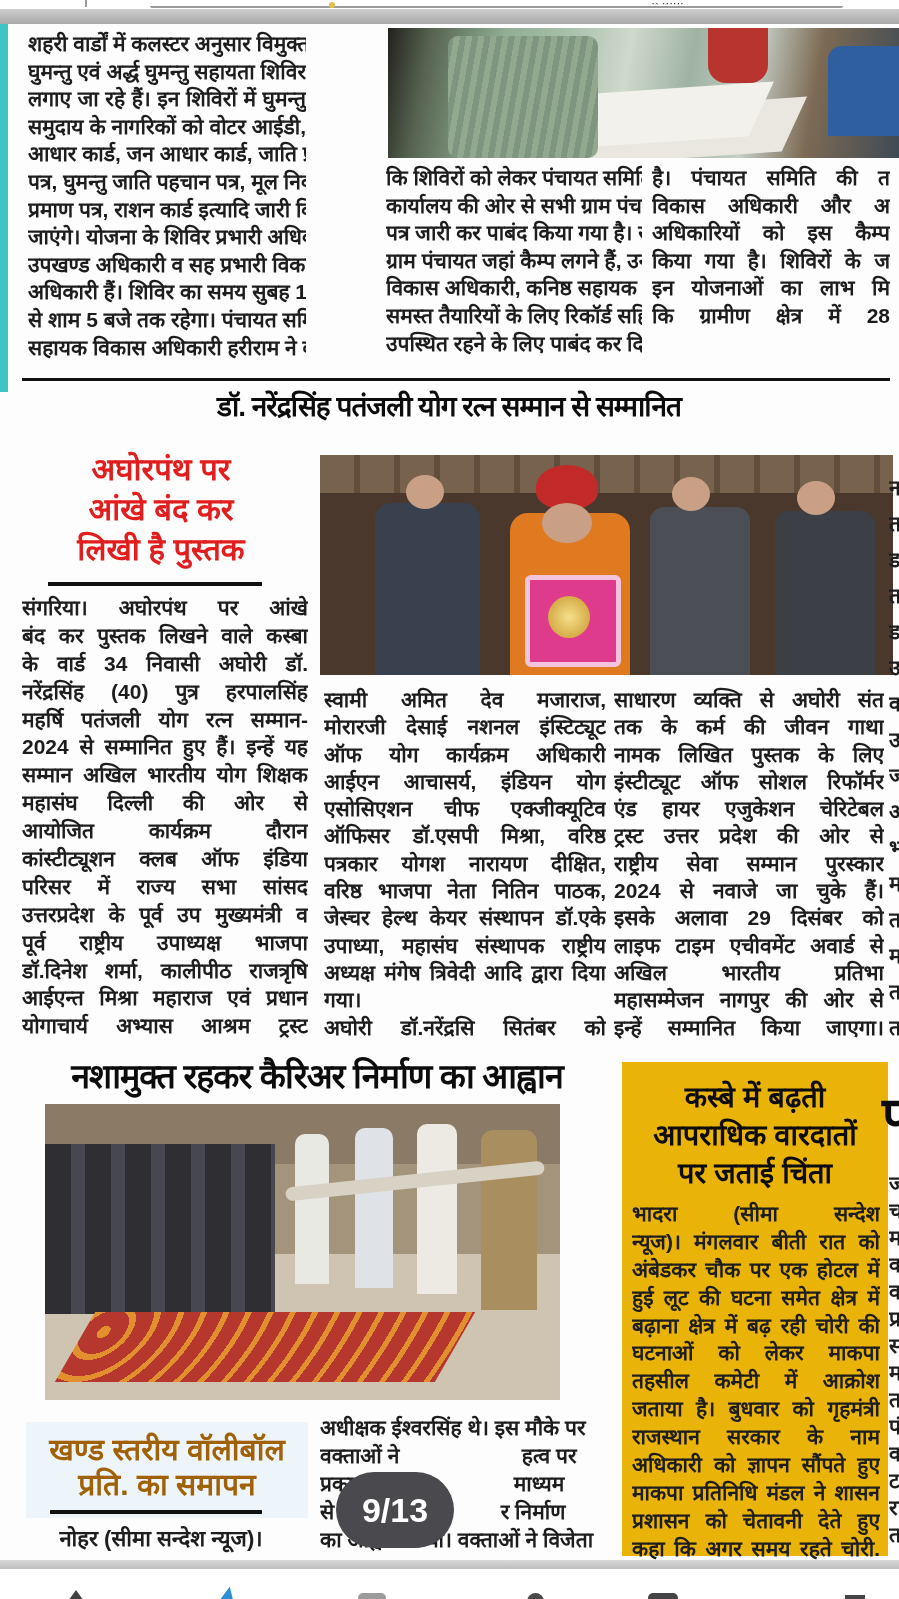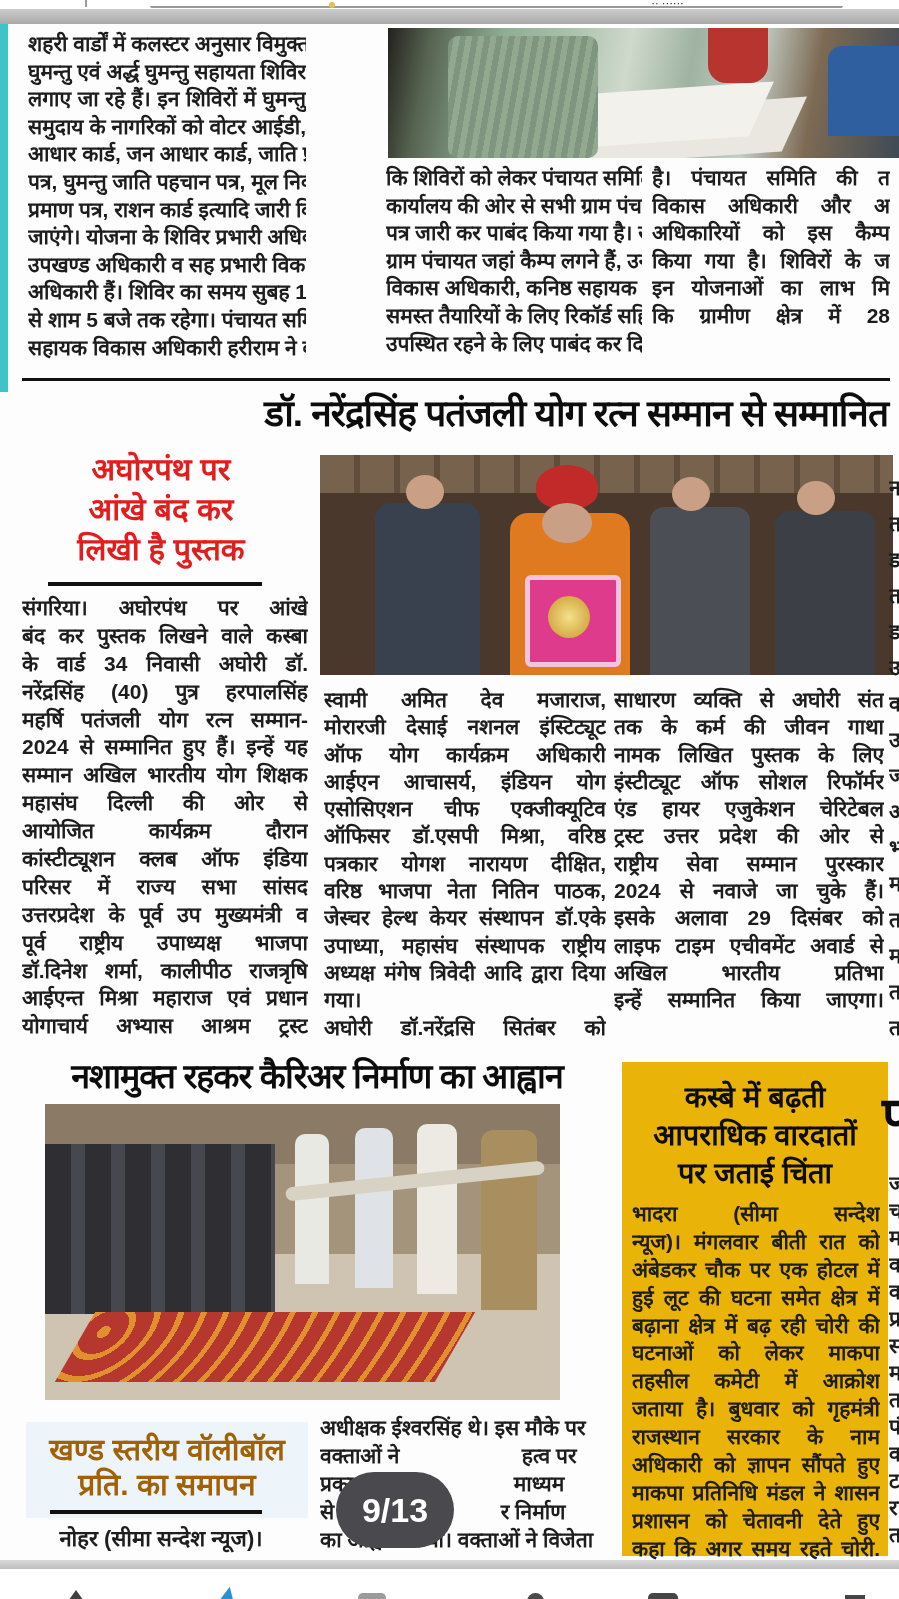--- a/index.html
+++ b/index.html
@@ -83,21 +83,21 @@
   <div class="abs col" style="left:652px;top:140px;width:238px;">
       <div class="tl">है। पंचायत समिति की त</div>
       <div class="tl">विकास अधिकारी और अ</div>
       <div class="tl">अधिकारियों को इस कैम्प</div>
       <div class="tl">किया गया है। शिविरों के ज</div>
       <div class="tl">इन योजनाओं का लाभ मि</div>
       <div class="tl">कि ग्रामीण क्षेत्र में 28</div>
     </div>
 
   <div class="abs rule" style="left:22px;top:354px;width:868px;height:3px;"></div>
-  <h1 class="abs" style="left:10px;top:362px;width:878px;font-size:37px;text-align:right;letter-spacing:-1px;">डॉ. नरेंद्रसिंह पतंजली योग रत्न सम्मान से सम्मानित</h1>
+  <h1 class="abs" style="left:10px;top:362px;width:878px;font-size:28px;text-align:center;letter-spacing:-1px;">डॉ. नरेंद्रसिंह पतंजली योग रत्न सम्मान से सम्मानित</h1>
 
   <div class="abs red-sub" style="left:30px;top:426px;width:262px;">
       <div>अघोरपंथ पर</div>
       <div>आंखे बंद कर</div>
       <div>लिखी है पुस्तक</div>
     </div>
   <div class="abs rule" style="left:48px;top:558px;width:214px;height:4px;"></div>
 
   <div class="abs photo" style="left:320px;top:431px;width:573px;height:220px;background:linear-gradient(#6b5743 0 38px,#4a382c 38px 100%);">
     <div class="abs" style="left:0;top:0;width:573px;height:38px;background:repeating-linear-gradient(90deg,#7a6550 0 34px,#5d4a38 34px 40px);opacity:.8;"></div>
@@ -154,20 +154,21 @@
       <div class="tl" style="height:27.3px;">तक के कर्म की जीवन गाथा</div>
       <div class="tl" style="height:27.3px;">नामक लिखित पुस्तक के लिए</div>
       <div class="tl" style="height:27.3px;">इंस्टीट्यूट ऑफ सोशल रिफॉर्मर</div>
       <div class="tl" style="height:27.3px;">एंड हायर एजुकेशन चेरिटेबल</div>
       <div class="tl" style="height:27.3px;">ट्रस्ट उत्तर प्रदेश की ओर से</div>
       <div class="tl" style="height:27.3px;">राष्ट्रीय सेवा सम्मान पुरस्कार</div>
       <div class="tl" style="height:27.3px;">2024 से नवाजे जा चुके हैं।</div>
       <div class="tl" style="height:27.3px;">इसके अलावा 29 दिसंबर को</div>
       <div class="tl" style="height:27.3px;">लाइफ टाइम एचीवमेंट अवार्ड से</div>
       <div class="tl" style="height:27.3px;">अखिल भारतीय प्रतिभा</div>
+      <div class="tl" style="height:27.3px;">महासम्मेजन नागपुर की ओर से</div>
       <div class="tl" style="height:27.3px;">इन्हें सम्मानित किया जाएगा।</div>
     </div>
   <div class="abs col edge-col" style="left:889px;top:446px;width:12px;line-height:36px;font-size:21px;">
       <div class="tl" style="height:36px;">न</div>
       <div class="tl" style="height:36px;">त</div>
       <div class="tl" style="height:36px;">ड</div>
       <div class="tl" style="height:36px;">त</div>
       <div class="tl" style="height:36px;">ड</div>
       <div class="tl" style="height:36px;">उ</div>
       <div class="tl" style="height:36px;">व</div>

